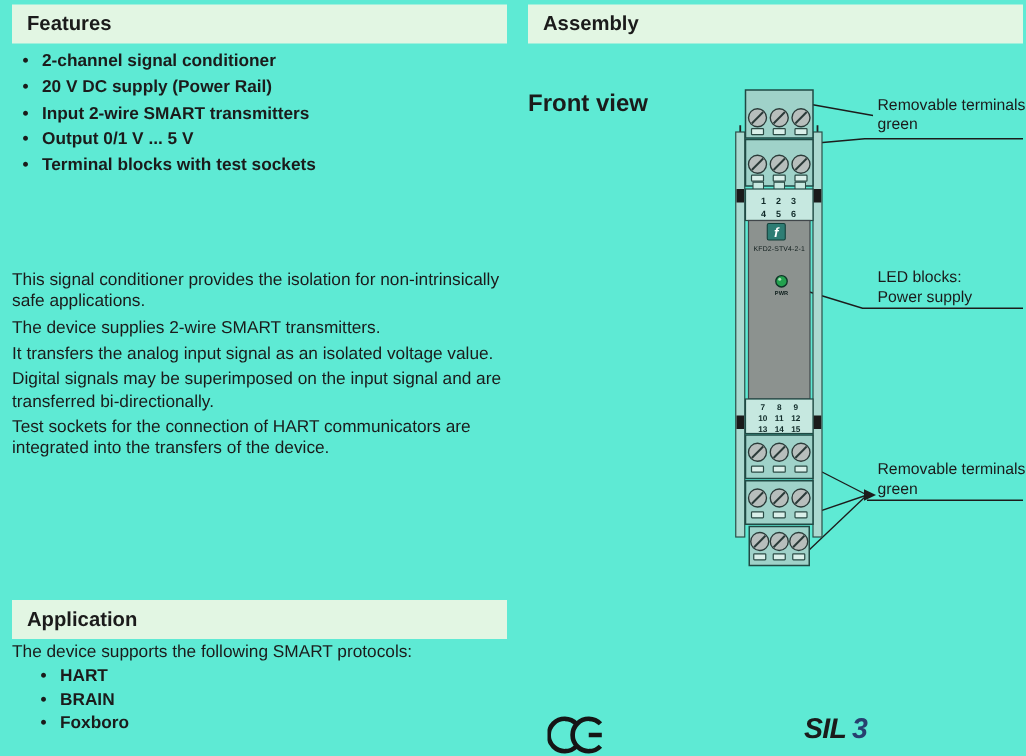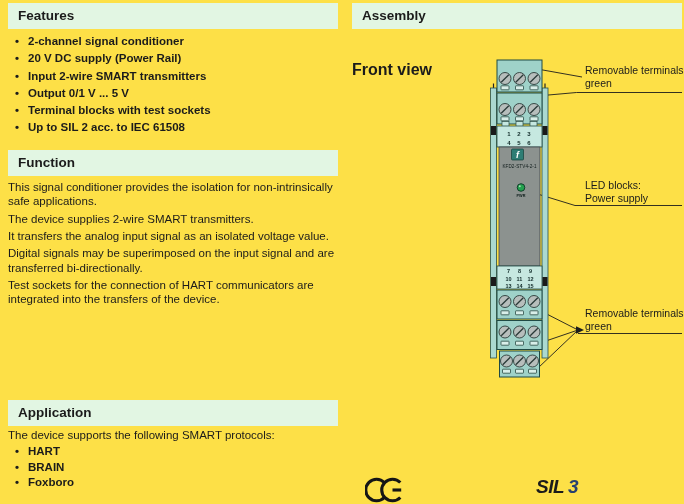--- a/index.html
+++ b/index.html
@@ -1,16 +1,16 @@
 <!DOCTYPE html>
 <html><head>
 <meta charset="utf-8">
 <style>
   html,body{margin:0;padding:0;background:#fff;}
-  .page{position:relative;width:684px;height:504px;background:#fde047;
+  .page{position:relative;width:684px;height:504px;background:#5eead4;
         font-family:"Liberation Sans",sans-serif;color:#1b1b1b;overflow:hidden;}
 
   .sec-header{position:absolute;width:330px;height:26px;background:#e2f6e3;
               font-weight:bold;font-size:13.5px;line-height:26px;
               padding-left:10px;box-sizing:border-box;}
   .hdr-features{left:8px;top:3px;}
   .hdr-function{left:8px;top:150px;}
   .hdr-application{left:8px;top:400px;}
   .hdr-assembly{left:352px;top:3px;}
 
@@ -18,21 +18,21 @@
   ul.bullets li{position:relative;padding-left:20px;line-height:17.3px;}
   ul.bullets li::before{content:"•";position:absolute;left:7px;}
 
   .features-list{left:8px;top:33px;width:330px;}
 
   .function-text{position:absolute;left:8px;top:180px;width:332px;font-size:11.5px;}
   .function-text p{margin:0 0 3.2px 0;line-height:14.2px;}
 
   .app-intro{position:absolute;left:8px;top:428px;width:332px;font-size:11.5px;
              line-height:14px;margin:0;}
-  .app-list{left:8px;top:444px;width:330px;}
+  .app-list{left:20px;top:444px;width:330px;}
   .app-list li{line-height:15.6px !important;}
 
   .front-view{position:absolute;left:352px;top:61px;font-size:16px;font-weight:bold;}
 
   .diagram-svg{position:absolute;left:352px;top:40px;}
 
   .callout{position:absolute;width:100px;font-size:10.5px;line-height:13px;}
   .callout-top{left:585px;top:64px;}
   .callout-led{left:585px;top:179px;}
   .callout-bottom{left:585px;top:307px;}
@@ -44,37 +44,33 @@
   .sil .lvl{color:#27406f;margin-left:4px;}
 </style>
 </head>
 <body>
 
 <div class="page">
 
   <div class="sec-header hdr-features">
     <span>Features</span>
   </div>
-  <div class="sec-header hdr-function">
-    <span>Function</span>
-  </div>
   <div class="sec-header hdr-application">
     <span>Application</span>
   </div>
   <div class="sec-header hdr-assembly">
     <span>Assembly</span>
   </div>
 
   <ul class="bullets features-list">
     <li>2-channel signal conditioner</li>
     <li>20 V DC supply (Power Rail)</li>
     <li>Input 2-wire SMART transmitters</li>
     <li>Output 0/1 V ... 5 V</li>
     <li>Terminal blocks with test sockets</li>
-    <li>Up to SIL 2 acc. to IEC 61508</li>
   </ul>
 
   <div class="function-text">
     <p>This signal conditioner provides the isolation for non-intrinsically safe applications.</p>
     <p>The device supplies 2-wire SMART transmitters.</p>
     <p>It transfers the analog input signal as an isolated voltage value.</p>
     <p>Digital signals may be superimposed on the input signal and are transferred bi-directionally.</p>
     <p>Test sockets for the connection of HART communicators are integrated into the transfers of the device.</p>
   </div>
 

